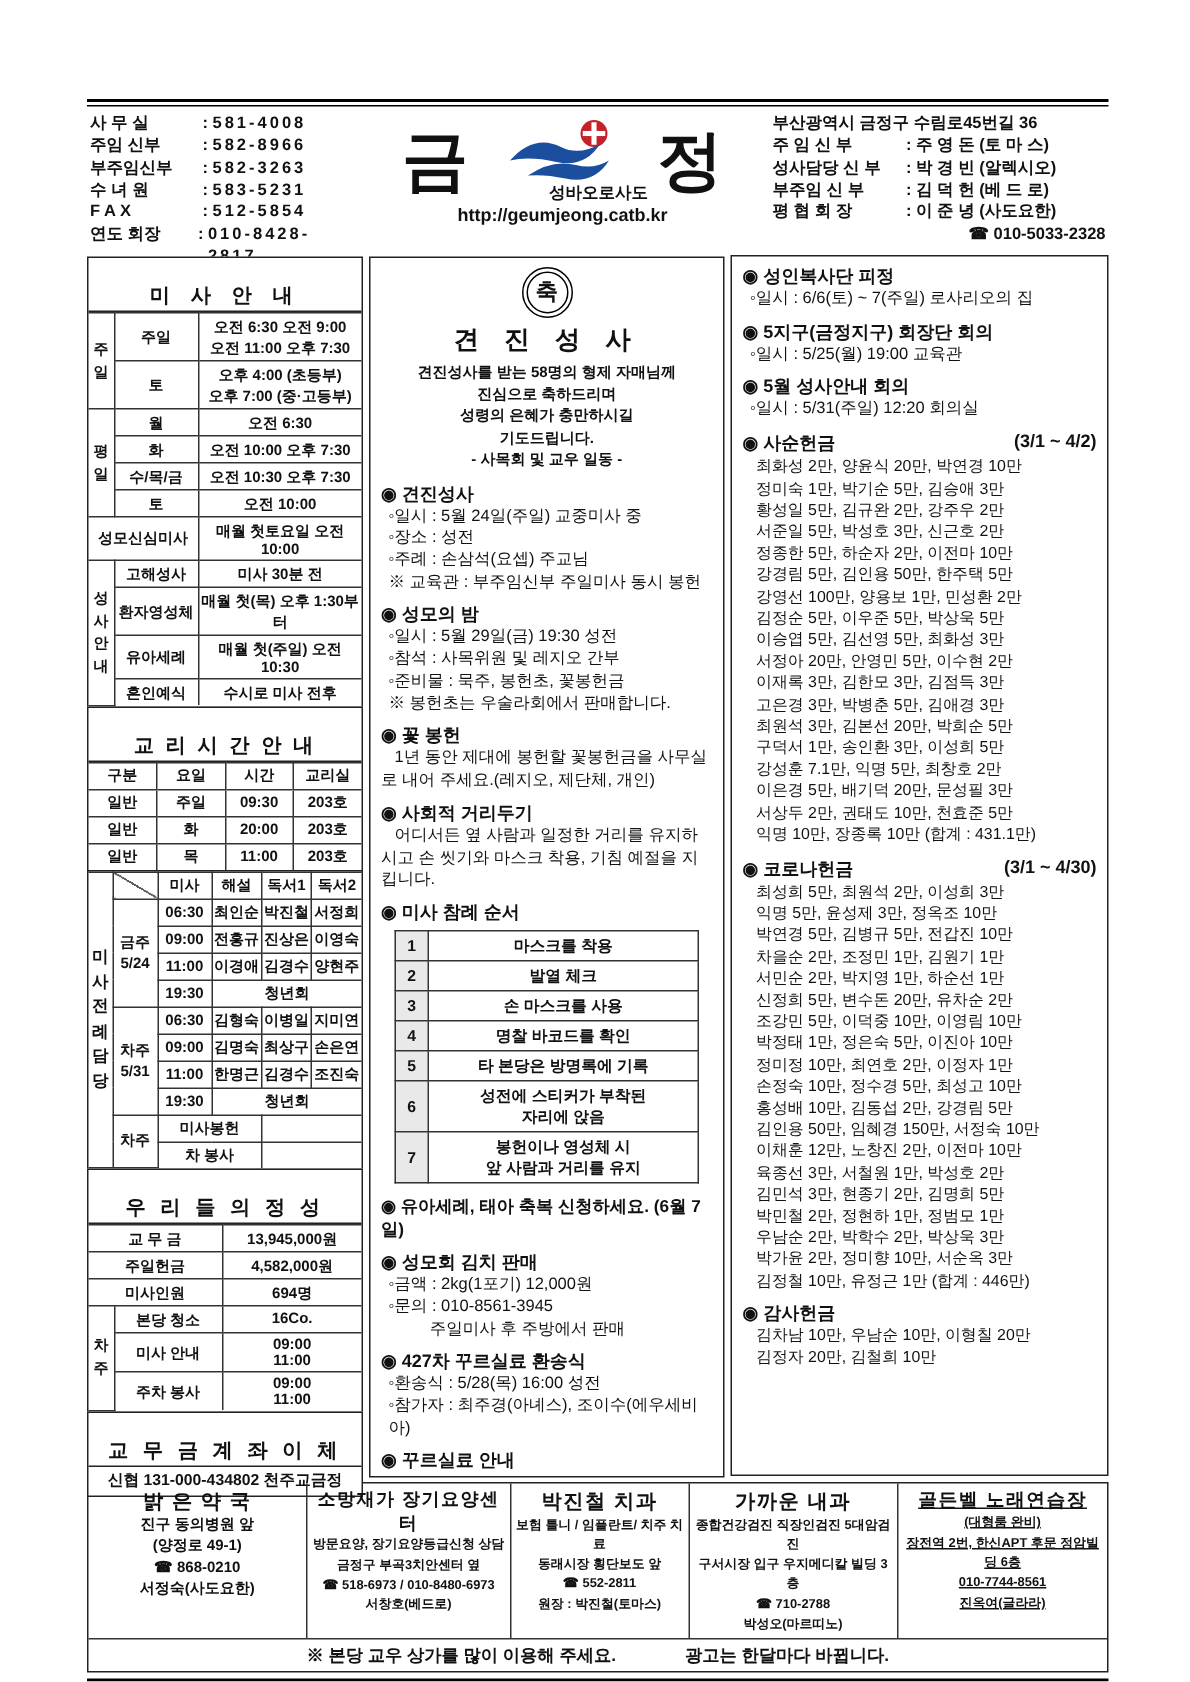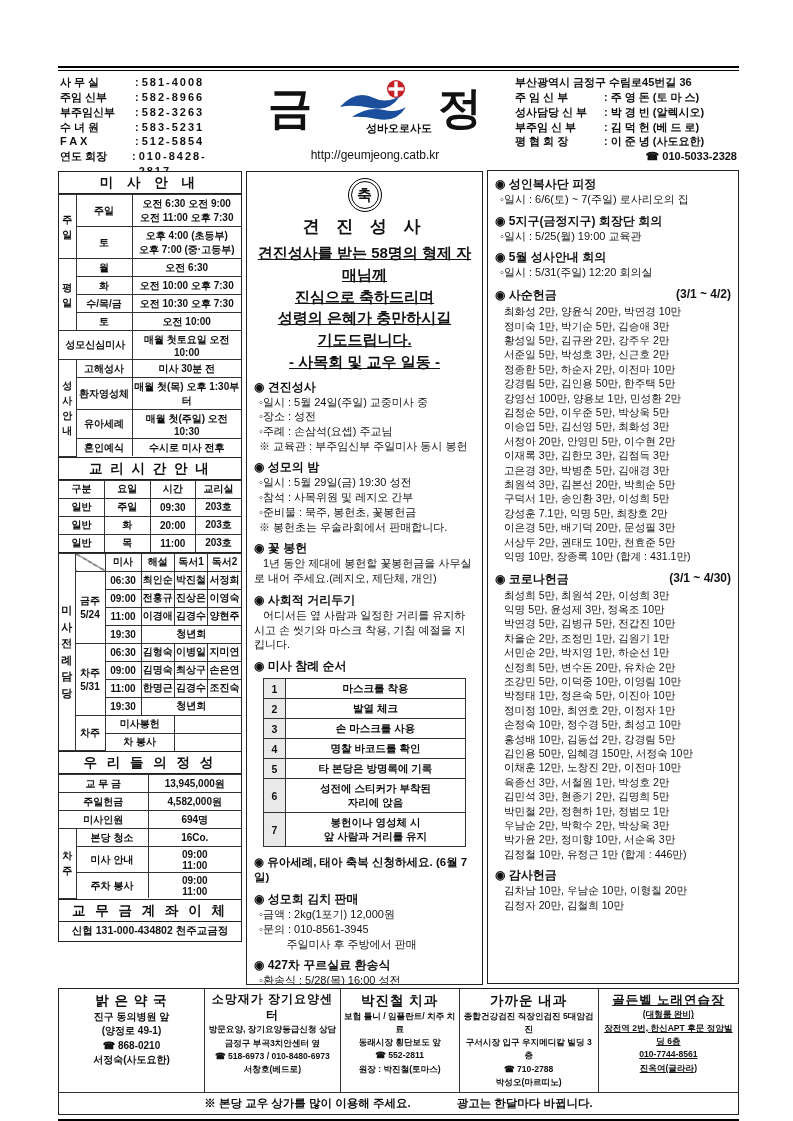--- a/index.html
+++ b/index.html
@@ -13,52 +13,52 @@
   .hdr-contacts { width:175px; font-size:11px; font-weight:bold; line-height:1.35; }
   .hc-row { display:flex; }
   .hc-label { width:72px; display:inline-block; }
   .hc-colon { padding:0 3px; }
   .hc-val { letter-spacing:2px; }
   .hdr-logo { flex:1; text-align:center; }
   .logo-line { display:flex; align-items:center; justify-content:center; gap:6px; margin-top:4px; }
   .logo-char { font-size:44px; font-weight:bold; line-height:1; }
   .logo-mid { display:flex; flex-direction:column; align-items:center; }
   .logo-caption { font-size:11px; font-weight:bold; margin-top:-4px;margin-left:48px; }
-  .logo-url { font-size:12px; font-weight:normal; margin-top:12px; }
+  .logo-url { font-size:12px; font-weight:bold; margin-top:0; }
   .hdr-right { width:222px; font-size:11px; font-weight:bold; line-height:1.35; text-align:left; }
   .hr-row { display:flex; }
   .hr-label { width:86px; }
   .hr-phone { text-align:right; }
 
   
   .main-row { display:flex; gap:4px; height:814px; margin-top:2px; }
   .col-left { width:184px; }
   .col-center { width:237px; }
   .col-right { width:252px; }
   .box { border:1.5px solid #222; background:#fff; }
   .box + .box { margin-top:-1px; }
-  .box-title { font-weight:bold; text-align:center; font-size:13.5px; letter-spacing:5px; padding:2px 0 1px 0; border-bottom:1px solid #222; }
+  .box-title { font-weight:bold; text-align:center; font-size:13.5px; letter-spacing:5px; padding:2px 0 1px 0; border-bottom:1px solid #222;margin-top:14px; }
   table.grid { width:100%; border-collapse:collapse; table-layout:fixed; }
   .grid td, .grid th { border:1px solid #333; font-size:10px; padding:1.5px 1px; text-align:center; vertical-align:middle; font-weight:bold; }
   .grid tr>*:first-child { border-left:0; } .grid tr>*:last-child { border-right:0; }
   .grid tr:last-child>* { border-bottom:0; }
   .vert { word-break:break-all; line-height:1.5; padding:0 2px; }
   .pre { white-space:pre-line; }
   .tleft { text-align:left; padding-left:4px; }
   .diag { background:linear-gradient(to top right, transparent 48%, #555 48%, #555 52%, transparent 52%); }
   .wk-cell { line-height:1.35; }
   .wk-date { font-size:10px; }
   .acct-line { font-size:10.5px; font-weight:bold; text-align:center; padding:2px 0 3px 0; }
 
   
   .cbox { padding:4px 7px; height:100%; overflow:hidden; }
   .chuk-wrap { text-align:center; margin-top:2px; }
   .chuk { display:inline-block; border:4px double #000; border-radius:50%; width:34px; height:34px; line-height:26px; font-size:15px; font-weight:bold; }
   .big-title { text-align:center; font-size:17px; font-weight:bold; letter-spacing:6px; margin:3px 0 4px 0; }
-  .congrats-line { text-align:center; font-size:15px; font-weight:bold; line-height:1.45;text-decoration:underline; }
+  .congrats-line { text-align:center; font-size:10px; font-weight:bold; line-height:1.45; }
   .sec { margin-top:7px; }
   .sec-title { font-weight:bold; font-size:12px; line-height:1.25; }
   .sec-head { display:flex; justify-content:space-between; font-weight:bold; font-size:12px; }
   .sec-line { font-size:11px; line-height:1.34; padding-left:5px; }
   .para { font-size:11px; line-height:1.34; text-indent:9px; }
   table.steps { width:92%; margin:4px auto 0 auto; border-collapse:collapse; }
   .steps td { border:1px solid #333; font-size:10.5px; font-weight:bold; padding:2.5px 2px; text-align:center; }
   .step-n { width:22px; background:#e9e9e9; }
   .bold-line { font-weight:bold; font-size:11.5px; margin-top:8px; }
 

